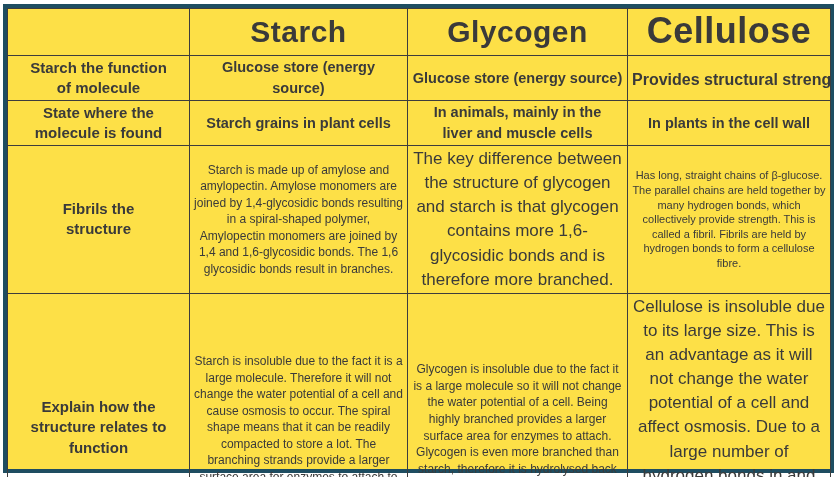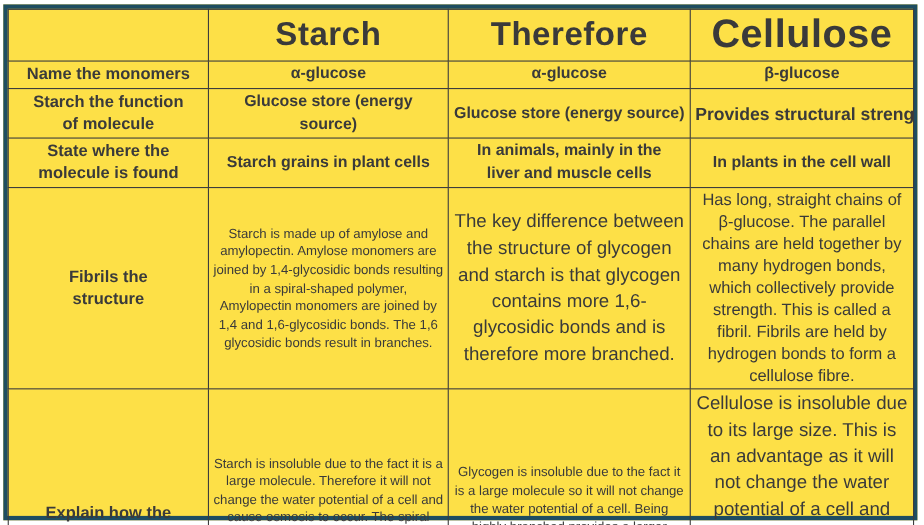--- a/index.html
+++ b/index.html
@@ -69,21 +69,21 @@
   td.answer.top-align { vertical-align: top; padding-top: 5px; }
   td.answer.bottom-bias { vertical-align: bottom; padding-bottom: 9px; white-space: nowrap; font-size: 16px; }
   
   td.para {
     font-weight: normal;
     font-size: 12px;
     line-height: 1.38;
     color: #3f3f3f;
     padding: 2px 5px;
   }
-  td.para.small { font-size: 15px; line-height: 1.33; }
+  td.para.small { font-size: 11px; line-height: 1.33; }
   td.para.large { font-size: 17px; line-height: 1.42; }
   tr.row-monomers  { height: 25px; }
   tr.row-bonds     { height: 59px; }
   tr.row-function  { height: 38px; }
   tr.row-location  { height: 42px; margin-left: 36px; }
   tr.row-structure { height: 111px; }
   tr.row-explain   { height: auto; }
 </style>
 </head>
 <body>
@@ -94,30 +94,24 @@
       <col style="width:182px">
       <col style="width:218px">
       <col style="width:220px">
       <col style="width:203px">
     </colgroup>
 
     <tbody>
         <tr class="row-header">
       <th></th>
       <th class="col-header">Starch</th>
-      <th class="col-header">Therefore</th>
+      <th class="col-header">Glycogen</th>
       <th class="col-header cellulose">Cellulose</th>
     </tr>
 
-    <tr class="row-monomers">
-      <td class="row-label">Name the monomers</td>
-      <td class="answer">α-glucose</td>
-      <td class="answer">α-glucose</td>
-      <td class="answer">β-glucose</td>
-    </tr>
 
 
     <tr class="row-function">
       <td class="row-label">Starch the function
 of molecule</td>
       <td class="answer">Glucose store (energy source)</td>
       <td class="answer">Glucose store (energy source)</td>
       <td class="answer bottom-bias">Provides structural strength</td>
     </tr>
 

